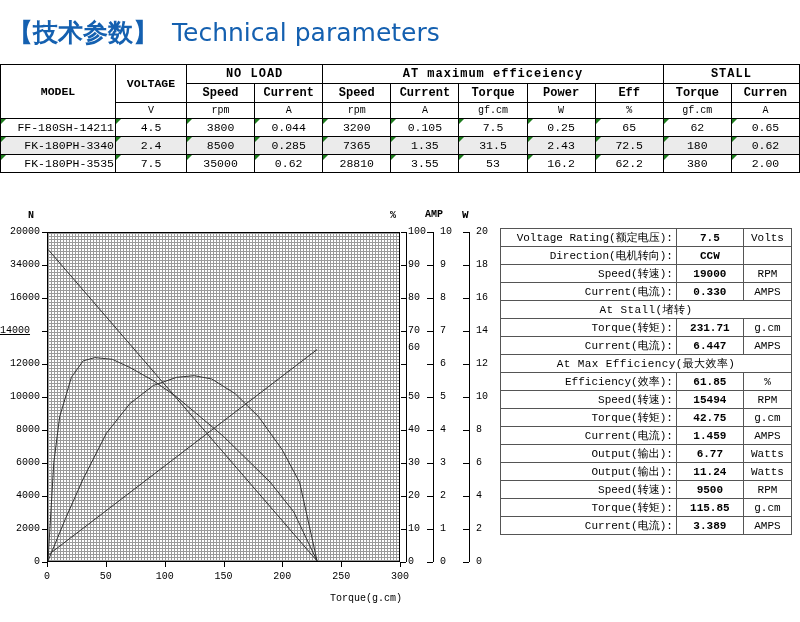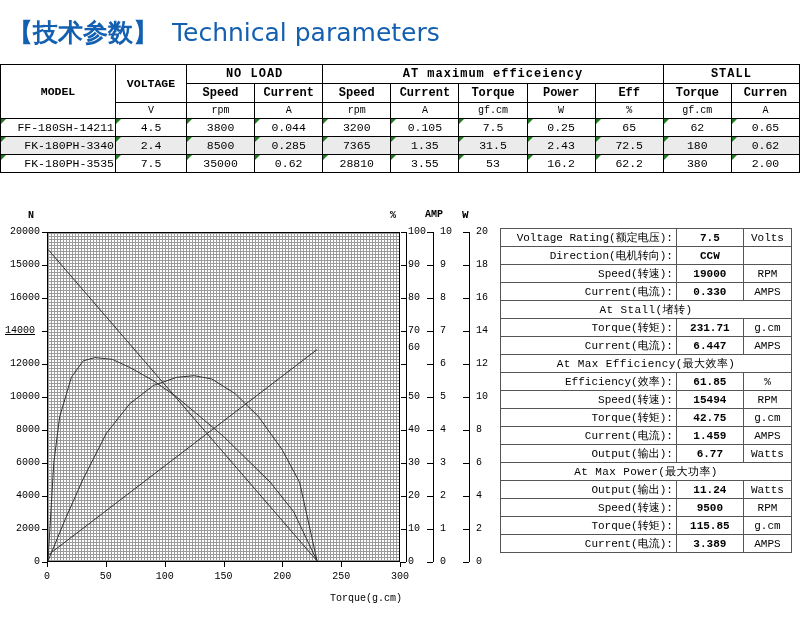--- a/index.html
+++ b/index.html
@@ -193,25 +193,25 @@
         <div class="tk" style="top: 285px; left: 0px; width: 40px; text-align: right;">4000</div>
         <div class="tick" style="left: 42px; top: 258px; width: 5px;"></div>
         <div class="tk" style="top: 252px; left: 0px; width: 40px; text-align: right;">6000</div>
         <div class="tick" style="left: 42px; top: 225px; width: 5px;"></div>
         <div class="tk" style="top: 219px; left: 0px; width: 40px; text-align: right;">8000</div>
         <div class="tick" style="left: 42px; top: 192px; width: 5px;"></div>
         <div class="tk" style="top: 186px; left: 0px; width: 40px; text-align: right;">10000</div>
         <div class="tick" style="left: 42px; top: 159px; width: 5px;"></div>
         <div class="tk" style="top: 153px; left: 0px; width: 40px; text-align: right;">12000</div>
         <div class="tick" style="left: 42px; top: 126px; width: 5px;"></div>
-        <div class="tk" style="top: 120px; left: 0px; width: 40px; text-align: center; text-decoration: underline;">14000</div>
+        <div class="tk" style="top: 120px; left: 0px; width: 40px; text-align: left; text-decoration: underline;">14000</div>
         <div class="tick" style="left: 42px; top: 93px; width: 5px;"></div>
         <div class="tk" style="top: 87px; left: 0px; width: 40px; text-align: right;">16000</div>
         <div class="tick" style="left: 42px; top: 60px; width: 5px;"></div>
-        <div class="tk" style="top: 54px; left: 0px; width: 40px; text-align: right;">15000</div>
+        <div class="tk" style="top: 54px; left: 0px; width: 40px; text-align: right;">34000</div>
         <div class="tick" style="left: 42px; top: 27px; width: 5px;"></div>
         <div class="tk" style="top: 21px; left: 0px; width: 40px; text-align: right;">20000</div>
       </div>
     <div class="axis" id="axis-pct">
         <div class="vline" style="left: 406px; top: 27px; height: 330px;"></div>
         <div class="tick" style="left: 401px; top: 357px; width: 5px;"></div>
         <div class="tk" style="top: 351px; left: 408px;">0</div>
         <div class="tick" style="left: 401px; top: 324px; width: 5px;"></div>
         <div class="tk" style="top: 318px; left: 408px;">10</div>
         <div class="tick" style="left: 401px; top: 291px; width: 5px;"></div>
@@ -369,23 +369,20 @@
           <td class="lbl">Current(电流):</td>
           <td class="val">1.459</td>
           <td class="unt">AMPS</td>
         </tr>
         <tr>
           <td class="lbl">Output(输出):</td>
           <td class="val">6.77</td>
           <td class="unt">Watts</td>
         </tr>
         <tr>
-          <td class="sec" colspan="3">At Max Power(最大功率)</td>
-        </tr>
-        <tr>
           <td class="lbl">Output(输出):</td>
           <td class="val">11.24</td>
           <td class="unt">Watts</td>
         </tr>
         <tr>
           <td class="lbl">Speed(转速):</td>
           <td class="val">9500</td>
           <td class="unt">RPM</td>
         </tr>
         <tr>

